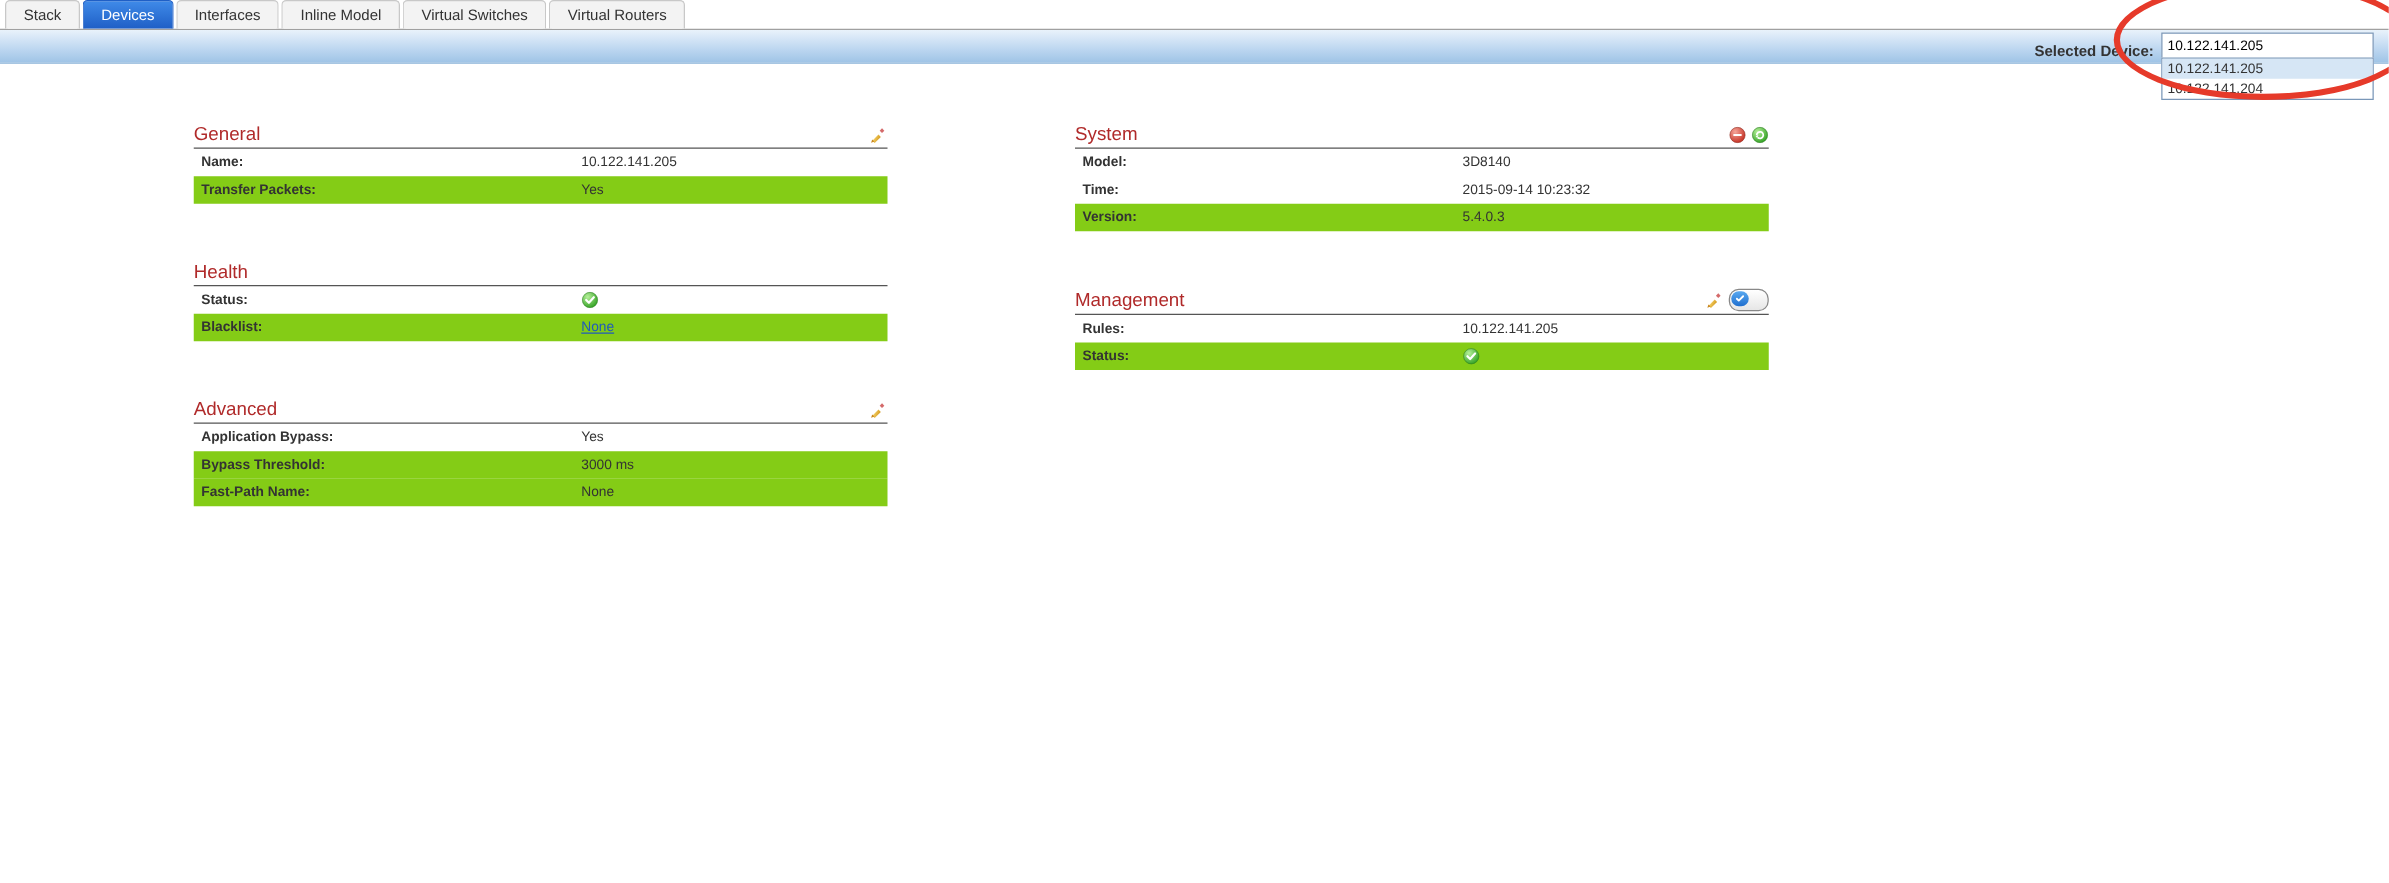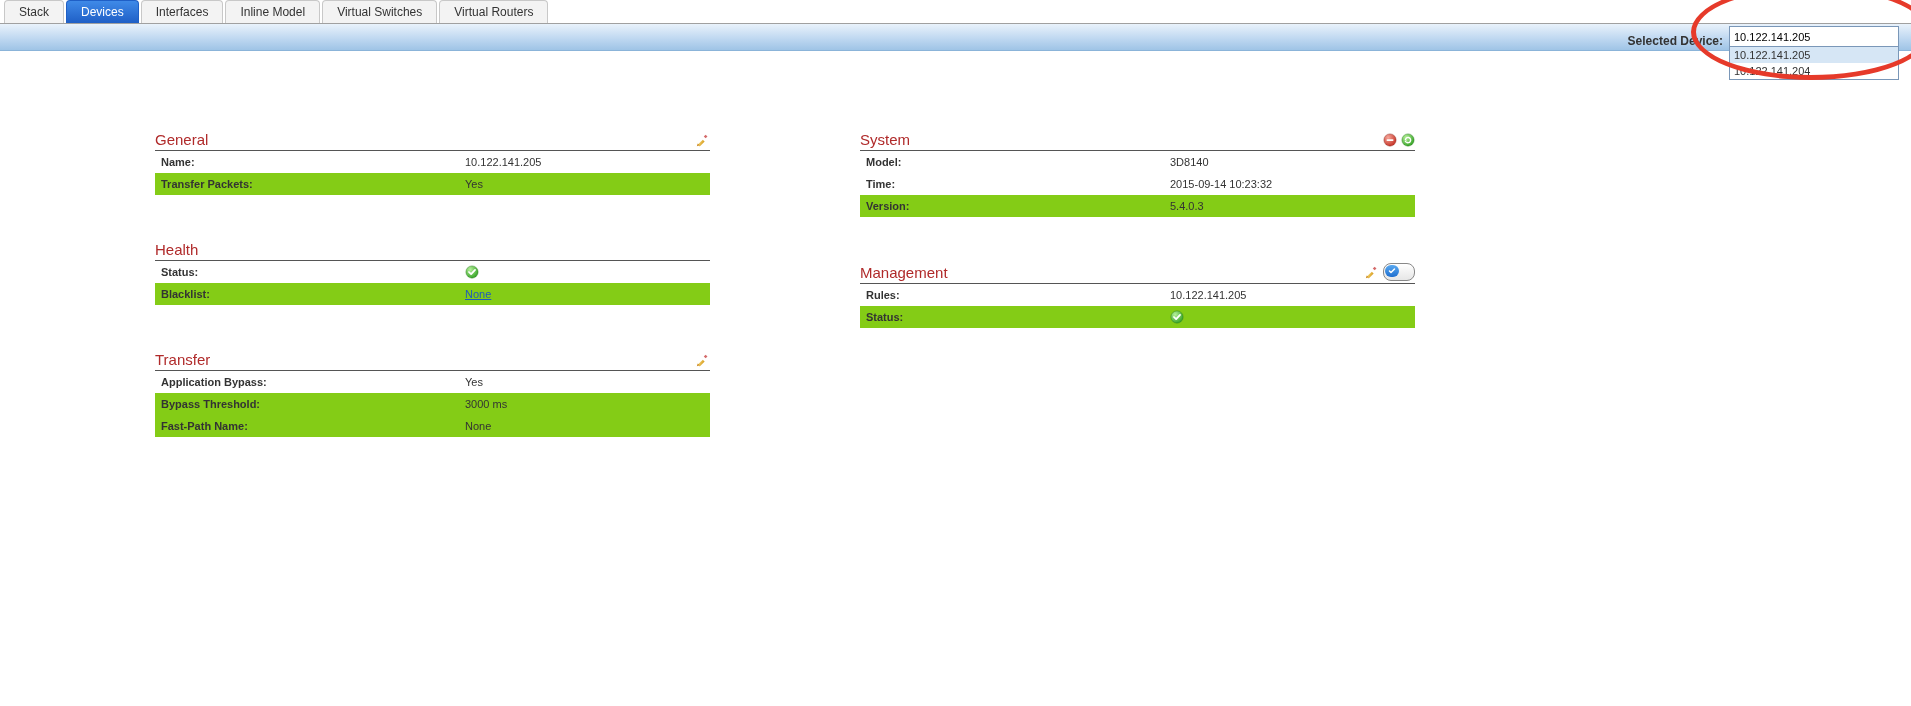--- a/index.html
+++ b/index.html
@@ -17,21 +17,21 @@
   .dropdown{position:absolute;top:20px;left:0;width:168px;border:1px solid #7a97b8;background:#fff;z-index:5;}
   .dropdown .opt{padding:2px 4px;font-size:11px;cursor:pointer;}
   .dropdown .opt.sel{background:#d6e6f5;}
   
   .annot{position:absolute;right:-20px;top:-16px;width:230px;height:86px;border:5px solid #e63a2a;border-radius:50%;pointer-events:none;z-index:10;}
   .annotwrap{position:relative;}
   
   .content{display:flex;gap:150px;padding:48px 0 0 155px;}
   .col{width:555px;}
   .panel{margin-bottom:46px;}
-  .panelhdr{display:flex;align-items:center;justify-content:space-between;border-bottom:1px solid #555;padding-bottom:2px;margin-top:32px;}
+  .panelhdr{display:flex;align-items:center;justify-content:space-between;border-bottom:1px solid #555;padding-bottom:2px;}
   .panelhdr h3{margin:0;font-size:15px;font-weight:normal;color:#b02a2a;}
   .hdricons{display:flex;gap:4px;align-items:center;}
   .row{display:flex;align-items:center;height:22px;gap:34px;}
   .row.zebra{background:#84cc16;}
   .rlabel{width:270px;padding-left:6px;font-weight:bold;font-size:11px;}
   .rvalue{font-size:11px;}
   .linkv{color:#1f5bbb;text-decoration:underline;cursor:pointer;}
   
   .icon{display:inline-block;vertical-align:middle;}
   .pencil{width:14px;height:14px;}
@@ -143,21 +143,21 @@
               </svg></span></div>
       </div>
       <div class="row zebra">
         <div class="rlabel">Blacklist:</div>
         <div class="rvalue"><span class="linkv">None</span></div>
       </div>
     </div>
 
     <div class="panel">
       <div class="panelhdr">
-        <h3>Transfer</h3>
+        <h3>Advanced</h3>
         <div class="hdricons">
           <span class="icon pencil"><svg viewBox="0 0 16 16" width="14" height="14">
                 <use href="#sym-pencil"></use>
               </svg></span>
         </div>
       </div>
       <div class="row">
           <div class="rlabel">Application Bypass:</div>
           <div class="rvalue">Yes</div>
         </div>

